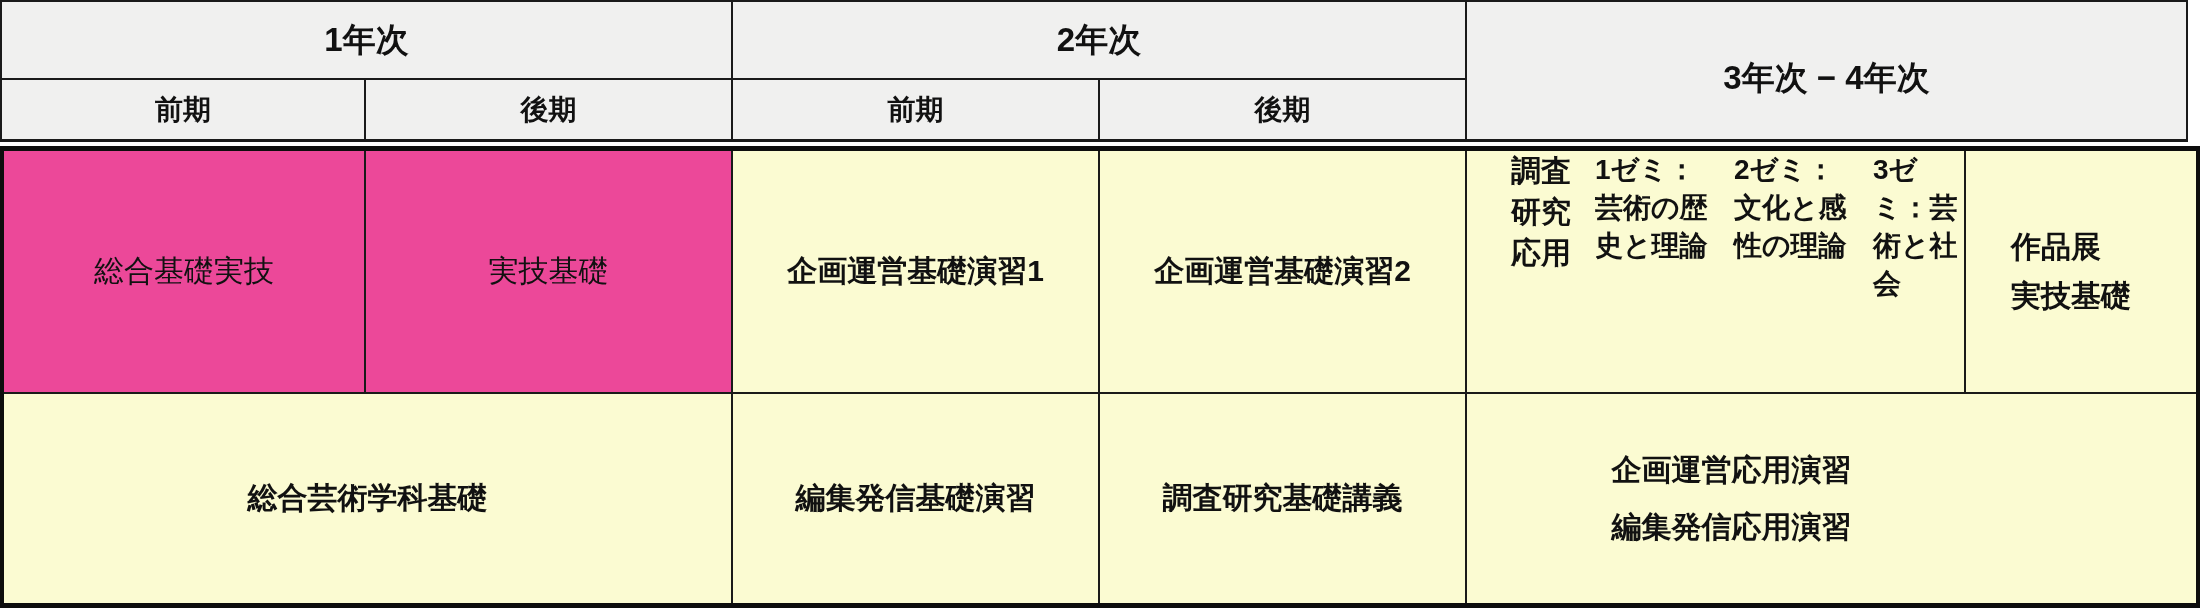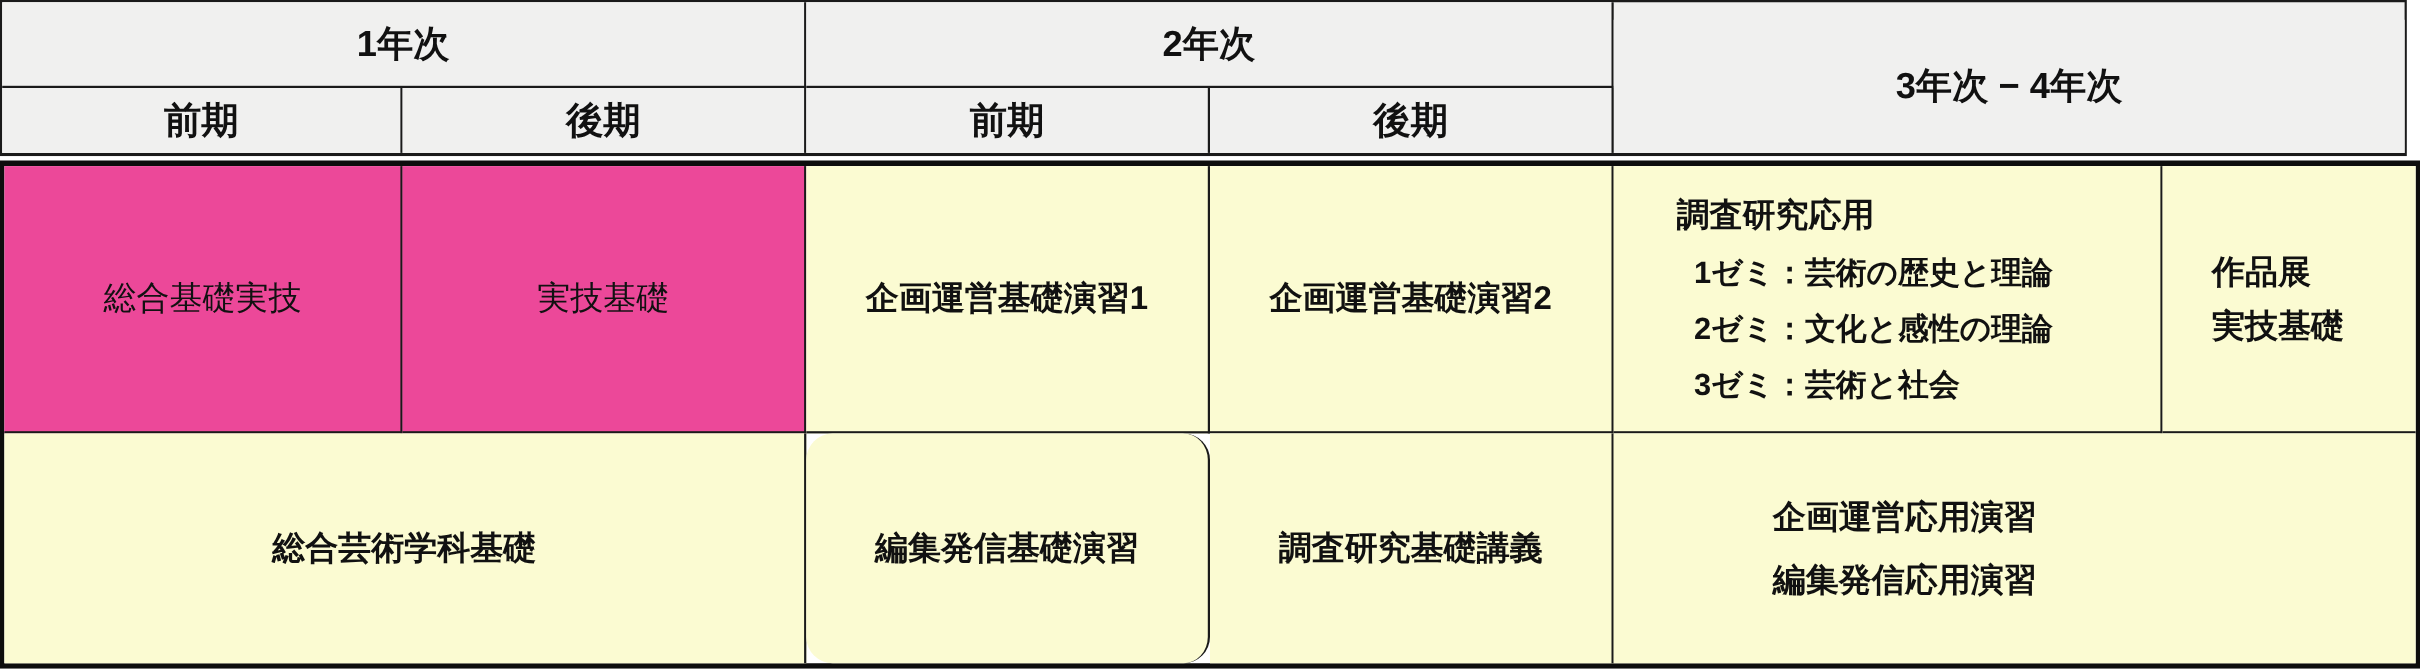--- a/index.html
+++ b/index.html
@@ -25,21 +25,21 @@
     display: flex; align-items: center; justify-content: center;
     background: var(--head, #f0f0ef);
     border-right: 2px solid var(--line, #1a1a1a);
     border-bottom: 2px solid var(--line, #1a1a1a);
     font-weight: bold;
   }
   .hcell.year { font-size: 33px; }
   .y1 { grid-column: 1 / 3; grid-row: 1; }
   .y2 { grid-column: 3 / 5; grid-row: 1; }
   .y34 { grid-column: 5 / 7; grid-row: 1 / 3; border-right: none; border-bottom: none; margin-top: 16px; }
-  .sem { grid-row: 2; font-size: 34px; border-bottom: none; }
+  .sem { grid-row: 2; font-size: 28px; border-bottom: none; }
   .s1 { grid-column: 1; } .s2 { grid-column: 2; } .s3 { grid-column: 3; } .s4 { grid-column: 4; }
 
   
   .rule-gap { height: 4px; background: #fff; }
 
   
   .body-grid {
     display: grid;
     width: 2200px; height: 462px;
     grid-template-columns: 362px 367px 367px 367px 499px 1fr;
@@ -58,35 +58,35 @@
   .plain { background: #ec4899; font-weight: normal; }
   .hl { background: var(--hl, #fbfbd2); font-weight: bold; }
 
   .r1c1 { grid-column: 1; grid-row: 1; }
   .r1c2 { grid-column: 2; grid-row: 1; }
   .r1c3 { grid-column: 3; grid-row: 1; }
   .r1c4 { grid-column: 4; grid-row: 1; }
 
   .seminars {
     grid-column: 5; grid-row: 1;
-    flex-direction: column; align-items: flex-start;
-    padding-left: 57px; row-gap: 13px;
+    flex-direction: row; align-items: flex-start;
+    padding-left: 44px; row-gap: 13px;
   }
   .seminars .sem-title { font-size: 30px; }
-  .seminars .sem-item { font-size: 28px; padding-left: 16px; text-align: center; }
+  .seminars .sem-item { font-size: 28px; padding-left: 16px; }
 
   .works {
     grid-column: 6; grid-row: 1;
     flex-direction: column; align-items: flex-start;
     padding-left: 45px; row-gap: 8px;
     border-right: none;
   }
 
   .r2c12 { grid-column: 1 / 3; grid-row: 2; border-bottom: none; }
-  .r2c3  { grid-column: 3; grid-row: 2; border-bottom: none; border-radius: 24px; }
+  .r2c3  { grid-column: 3; grid-row: 2; border-bottom: none; }
   .r2c4  { grid-column: 4; grid-row: 2; border-bottom: none; }
   .r2c56 {
     grid-column: 5 / 7; grid-row: 2;
     border-right: none; border-bottom: none;
     flex-direction: column; row-gap: 16px;
     padding-right: 200px; 
   }
 </style>
 </head>
 <body>

